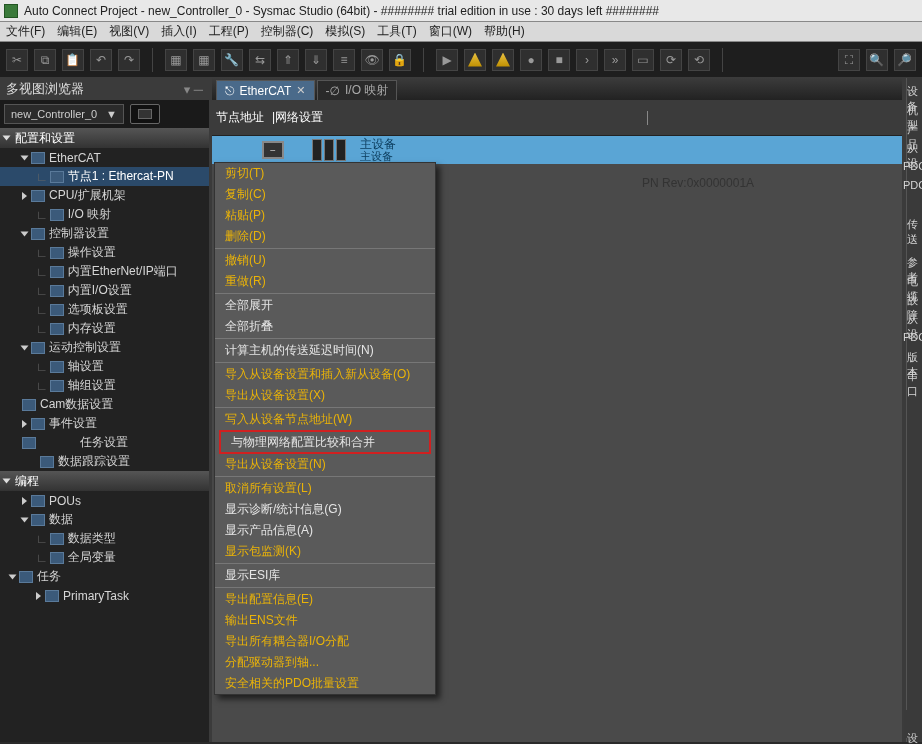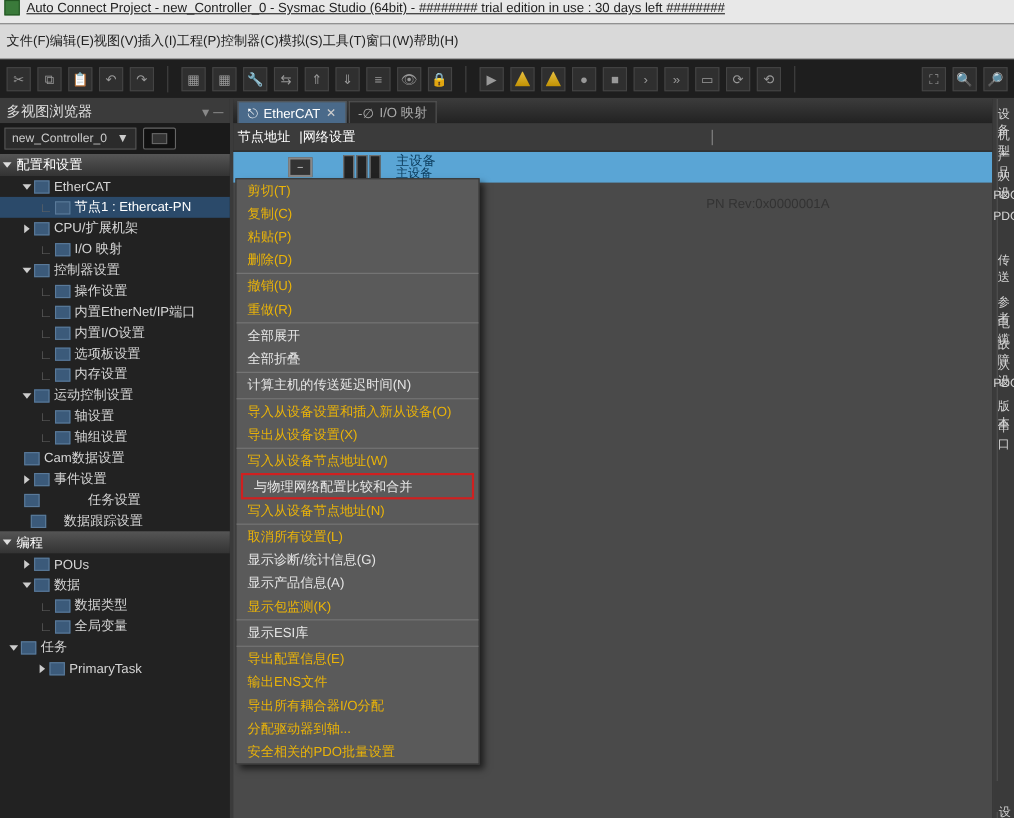--- a/index.html
+++ b/index.html
@@ -1,19 +1,19 @@
 <!DOCTYPE html>
 <html><head>
 <meta charset="utf-8">
 <style>
 * { margin:0; padding:0; box-sizing:border-box; font-family:"Microsoft YaHei",sans-serif; }
 body { width:922px; height:744px; background:#2a2a2a; overflow:hidden; font-size:12px; color:#ccc; position:relative; }
-.titlebar { height:22px; background:#e8e8e8; border-bottom:1px solid #888; display:flex; padding-left:4px; color:#222;text-decoration:underline; }
+.titlebar { height:22px; background:#e8e8e8; border-bottom:1px solid #888; display:flex; align-items:center; padding-left:4px; color:#222; }
 .title-ico { width:14px; height:14px; background:#3a7a3a; border:1px solid #225522; margin-right:6px; }
-.menubar { height:32px; background:#d9d9d9; display:flex; align-items:center; padding-left:6px; color:#222; gap:0; border-bottom:1px solid #888; }
+.menubar { height:20px; background:#d9d9d9; display:flex; align-items:center; padding-left:6px; color:#222; gap:12px; border-bottom:1px solid #888; }
 .toolbar { height:36px; background:#1e1e1e; border-bottom:1px solid #3b3b3b; display:flex; align-items:center; padding:0 6px; gap:8px; }
 .tool-grp { display:flex; gap:6px; align-items:center; }
 .tool-sep { width:1px; height:24px; background:#444; margin:0 4px; }
 .tool-btn { width:22px; height:22px; background:#2f2f2f; border:1px solid #444; display:flex; align-items:center; justify-content:center; color:#999; font-size:12px; }
 .tool-warn { width:14px; height:14px; background:linear-gradient(#e8c040,#c09000); clip-path:polygon(50% 0,100% 100%,0 100%); }
 .body-row { display:flex; height:calc(100% - 80px); }
 .left-pane { width:212px; background:#222; border-right:3px solid #3b3b3b; display:flex; flex-direction:column; }
 .pane-title { height:22px; background:#3b3b3b; padding:0 6px; display:flex; align-items:center; justify-content:space-between; color:#ddd; font-size:13px; }
 .pane-title .dash { color:#888; }
 .ctrl-bar { height:28px; background:#1a1a1a; display:flex; align-items:center; padding:0 4px; gap:6px; }
@@ -28,21 +28,21 @@
 .t-row .trir { width:0; height:0; border-left:5px solid #ccc; border-top:4px solid transparent; border-bottom:4px solid transparent; margin-right:4px; }
 .t-row .ico { width:14px; height:12px; margin-right:4px; background:#3b5a7a; border:1px solid #5a7a9a; }
 .t-row.sel { background:#2b4a6a; color:#fff; }
 .t-row .pipe { color:#666; margin-right:2px; }
 .mid-pane { flex:1; background:#2f2f2f; display:flex; flex-direction:column; position:relative; }
 .tabbar { height:22px; background:linear-gradient(#3b3b3b,#222); display:flex; align-items:flex-end; padding-left:4px; }
 .tab { height:20px; padding:0 8px; display:flex; align-items:center; gap:5px; font-size:12px; border:1px solid #555; border-bottom:none; margin-right:2px; }
 .tab.active { background:#4a6a8a; color:#fff; }
 .tab.inactive { background:#2a2a2a; color:#aaa; }
 .tab .x { font-size:11px; color:#ccc; }
-.subhdr { height:26px; background:#3b3b3b; color:#fff; display:flex; align-items:center; font-size:12px; border-bottom:1px solid #222; }
+.subhdr { height:36px; background:#3b3b3b; color:#fff; display:flex; align-items:center; font-size:12px; border-bottom:1px solid #222; }
 .subhdr span { padding:0 4px; }
 .subhdr .div { border-left:1px solid #888; height:14px; }
 .list-area { flex:1; background:#4a4a4a; position:relative; overflow:hidden; }
 .dev-row-main { height:28px; background:#5aa5d5; display:flex; align-items:center; padding-left:50px; gap:8px; }
 .dev-box { width:22px; height:18px; background:#333; border:2px solid #888; display:flex; align-items:center; justify-content:center; color:#ccc; font-size:10px; }
 .dev-imgs { display:flex; gap:2px; margin-left:20px; }
 .dev-img { width:10px; height:22px; background:#222; border:1px solid #777; }
 .dev-label { color:#0a3a5a; font-size:12px; margin-left:6px; }
 .dev-sub { position:absolute; left:430px; top:40px; color:#333; font-size:12px; }
 .right-strip { width:16px; background:#3a3a3a; border-left:1px solid #555; display:flex; flex-direction:column; padding-top:6px; gap:3px; align-items:center; color:#d5d5d5; font-size:11px; }
@@ -215,21 +215,21 @@
           </div>
           <div class="t-row" style="padding-left: 22px;">
             <span class="trir"></span>
             <span class="ico"></span>
             <span>事件设置</span>
           </div>
           <div class="t-row" style="padding-left: 22px; gap: 40px;">
             <span class="ico"></span>
             <span>任务设置</span>
           </div>
-          <div class="t-row" style="padding-left: 28px; gap: 12px;">
+          <div class="t-row" style="padding-left: 40px;">
             <span class="ico"></span>
             <span>数据跟踪设置</span>
           </div>
         </div>
       <div class="tree-hdr">
           <span class="tri"></span>
           <span>编程</span>
         </div>
       <div id="tree2">
           <div class="t-row" style="padding-left: 22px;">
@@ -336,21 +336,21 @@
     <div class="mi">全部展开</div>
     <div class="mi">全部折叠</div>
     <div class="sep"></div>
     <div class="mi">计算主机的传送延迟时间(N)</div>
     <div class="sep"></div>
     <div class="mi dis">导入从设备设置和插入新从设备(O)</div>
     <div class="mi dis">导出从设备设置(X)</div>
     <div class="sep"></div>
     <div class="mi dis">写入从设备节点地址(W)</div>
     <div class="mi boxed">与物理网络配置比较和合并</div>
-    <div class="mi dis">写入从设备节点地址(N)</div>
+    <div class="mi dis">导出从设备设置(N)</div>
     <div class="sep"></div>
     <div class="mi dis">取消所有设置(L)</div>
     <div class="mi">显示诊断/统计信息(G)</div>
     <div class="mi">显示产品信息(A)</div>
     <div class="mi dis">显示包监测(K)</div>
     <div class="sep"></div>
     <div class="mi">显示ESI库</div>
     <div class="sep"></div>
     <div class="mi dis">导出配置信息(E)</div>
     <div class="mi dis">输出ENS文件</div>

